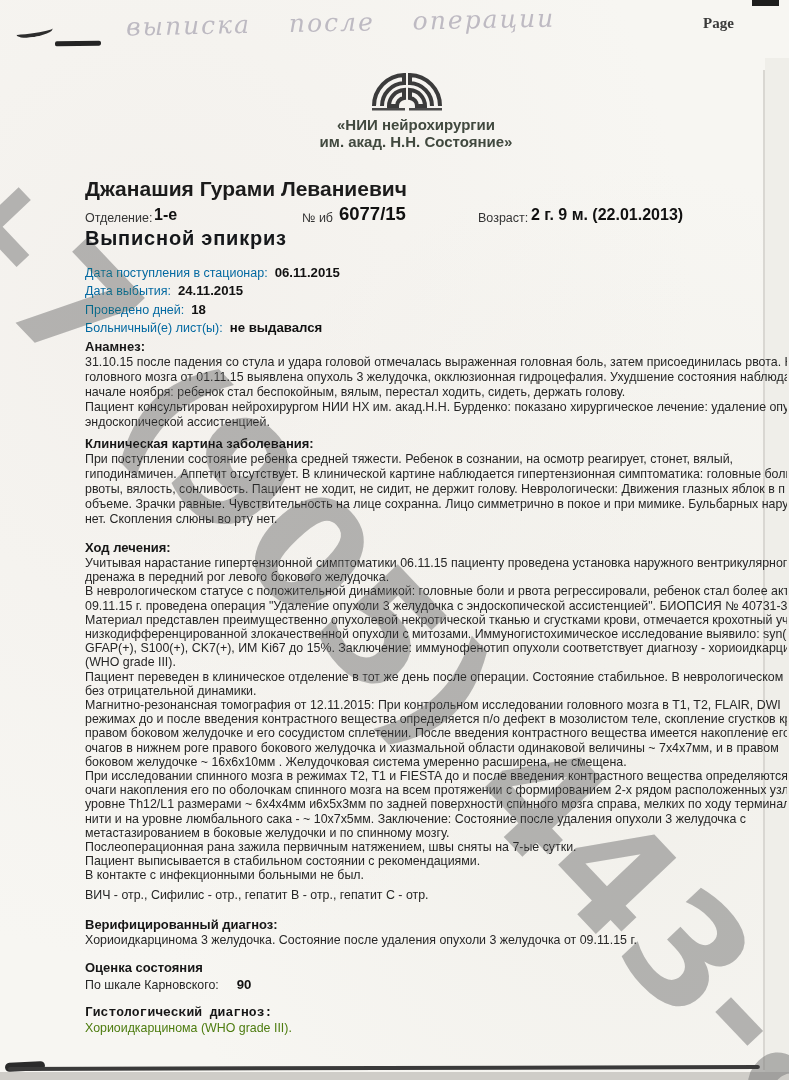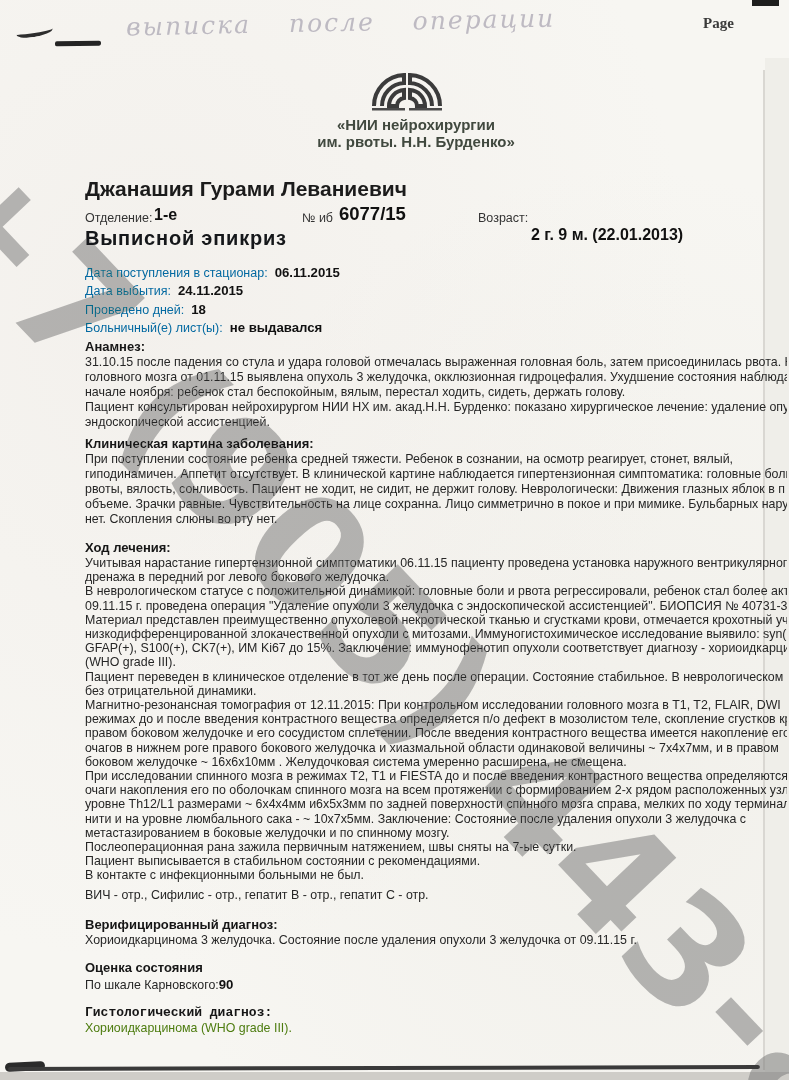--- a/index.html
+++ b/index.html
@@ -43,21 +43,21 @@
           font-weight:bold; font-size:15px; line-height:16.5px; color:#41493f; }
 
   .patient-name { left:85px; top:177px; font-size:21px; font-weight:bold; color:#1b1b1b; }
   .meta-row { left:85px; top:203px; width:640px; height:30px; }
   .meta-row span { position:absolute; white-space:nowrap; }
   .m-dept-label { left:0;   top:8px;  font-size:12.5px; color:#333; }
   .m-dept-value { left:69px; top:3px; font-size:16px; font-weight:bold; color:#111; }
   .m-case-label { left:217px; top:8px; font-size:12.5px; color:#333; }
   .m-case-value { left:254px; top:0;  font-size:18.5px; font-weight:bold; color:#111; }
   .m-age-label  { left:393px; top:8px; font-size:12.5px; color:#333; }
-  .m-age-value  { left:446px; top:3px; font-size:16px; font-weight:bold; color:#111;margin-top:20px; }
+  .m-age-value  { left:446px; top:3px; font-size:16px; font-weight:bold; color:#111; }
   .doc-title { left:85px; top:227px; font-size:20px; font-weight:bold;
                letter-spacing:.8px; color:#15171a; }
 
   .stay { left:85px; top:263px; }
   .stay-row { height:18.4px; white-space:nowrap; }
   .stay-label { font-size:12.5px; color:#0369a1; }
   .stay-value { font-size:13.2px; font-weight:bold; color:#111; margin-left:7px; }
 
   .sec-h { left:85px; font-size:13px; font-weight:bold; color:#161616; white-space:nowrap; }
   .sec-p { left:85px; width:702px; overflow:hidden; font-size:12.4px; color:#262626; }
@@ -67,21 +67,21 @@
   .p-clinical { top:452px; line-height:15.1px; }
   .h-clinical { top:436px; }
   .p-treatment{ top:556px; line-height:14.2px; }
   .h-treatment{ top:540px; }
 
   .tests-line    { left:85px; top:888px; font-size:12.4px; color:#262626; white-space:nowrap; }
   .verified-h    { top:917px; }
   .verified-text { left:85px; top:933px; font-size:12.4px; color:#262626; white-space:nowrap; }
   .status-h      { top:960px; }
   .karnofsky     { left:85px; top:977px; font-size:12.4px; color:#262626; white-space:nowrap; }
-  .karnofsky b   { font-size:13.2px; margin-left:0; color:#111; }
+  .karnofsky b   { font-size:13.2px; margin-left:18px; color:#111; }
   .histology-h   { top:1005px;font-family:Liberation Mono, monospace; }
   .histology-text{ left:85px; top:1021px; font-size:12.4px; color:#4d7c0f; white-space:nowrap; }
 
   .watermark {
     left:14px; top:116px; transform:rotate(46.5deg); transform-origin:0 0;
     font-family:"DejaVu Sans", sans-serif; font-weight:bold; font-size:152px;
     color:rgba(118,118,118,.52); mix-blend-mode:darken; white-space:nowrap;
     letter-spacing:1px; z-index:5; pointer-events:none;
   }
 </style>
@@ -104,21 +104,21 @@
       <path d="M36 34 A16 16 0 0 0 21 50 L29 50 A8 8 0 0 1 36 42 Z"></path>
       <path d="M72 50 A31 31 0 0 0 42 19 L42 27 A23 23 0 0 1 64 50"></path>
       <path d="M42 34 A16 16 0 0 1 57 50 L49 50 A8 8 0 0 0 42 42 Z"></path>
     </g>
     <rect x="4" y="52" width="33" height="2.5" fill="#4a4a4a"></rect>
     <rect x="41" y="52" width="33" height="2.5" fill="#4a4a4a"></rect>
   </svg>
 </div>
 <div class="abs org">
   <div>«НИИ нейрохирургии</div>
-  <div>им. рвоты. Н.Н. Бурденко»</div>
+  <div>им. акад. Н.Н. Состояние»</div>
 </div>
 
 <div class="abs patient-name">Джанашия Гурами Леваниевич</div>
 <div class="abs meta-row">
   <span class="m-dept-label">Отделение:</span>
   <span class="m-dept-value">1-е</span>
   <span class="m-case-label">№ иб</span>
   <span class="m-case-value">6077/15</span>
   <span class="m-age-label">Возраст:</span>
   <span class="m-age-value">2 г. 9 м. (22.01.2013)</span>

